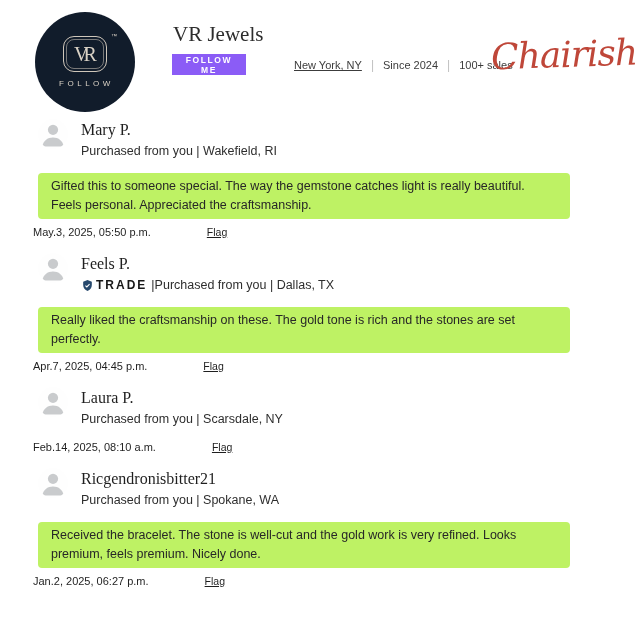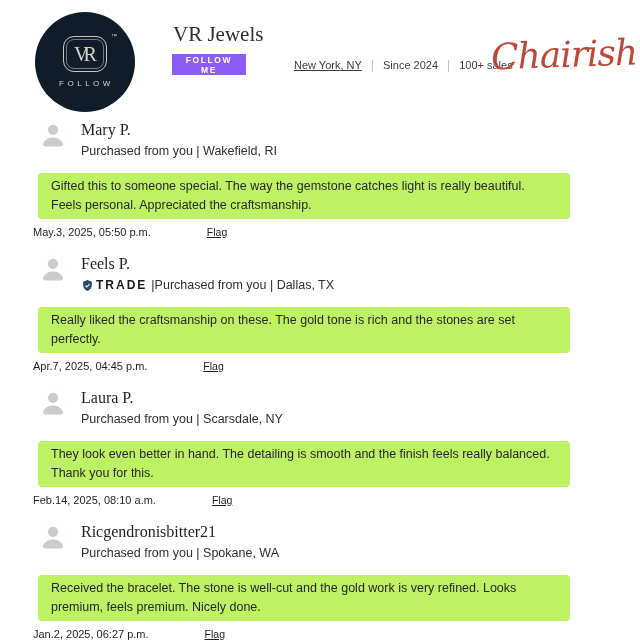--- a/index.html
+++ b/index.html
@@ -139,23 +139,20 @@
               <path d="M3.5 22c.5-4.6 4.1-7.3 8.5-7.3s8 2.7 8.5 7.3z" fill="#c9cbcd"></path>
             </svg>
         </div>
         <div>
           <div class="review-name">Laura P.</div>
           <div class="review-meta">
               <span>Purchased from you  |  Scarsdale, NY</span>
             </div>
         </div>
       </div>
-      <div class="review-body">
-        <div class="review-text">They look even better in hand. The detailing is smooth and the finish feels really balanced. Thank you for this.</div>
-      </div>
       <div class="review-foot">
         <span>Feb.14, 2025, 08:10 a.m.</span>
         <span class="flag-link">Flag</span>
       </div>
     </div>
 
     <div class="review">
       <div class="review-head">
         <div class="avatar">
           <svg viewBox="0 0 24 24">

